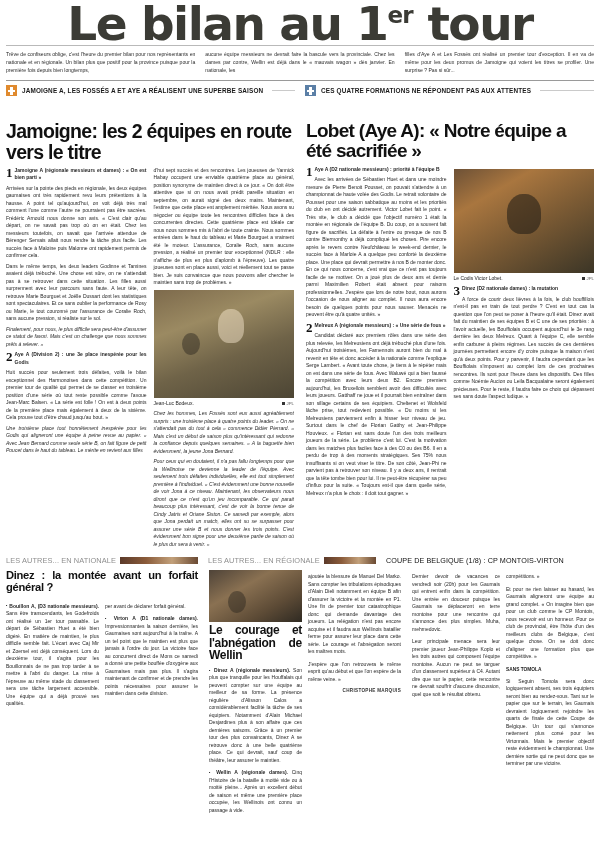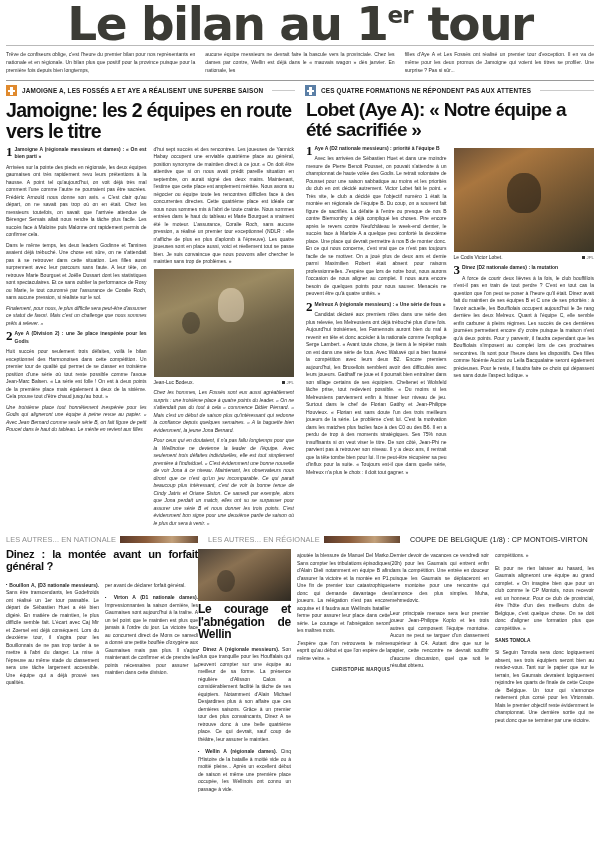--- a/index.html
+++ b/index.html
@@ -63,21 +63,21 @@
   .banner-icon::after  { top: 4.4px; left: 1.6px; height: 2.2px; width: 7.8px; }
   .banner-icon.blue { background: #5b7fa6; }
   .banner-text {
     font-size: 6.4px; font-weight: bold; letter-spacing: 0.15px;
     color: #1a1a1a; white-space: nowrap;
   }
   .banner-line { flex: 1; border-top: 1px solid #cacaca; margin-left: 4px; }
 
   
   .articles { display: flex; gap: 12px; }
-  .article { flex: 1; position: relative; }
+  .article { flex: 1; position: relative; margin-top: 21px; }
   .art-head {
     font-size: 19.5px; font-weight: bold; line-height: 1.03;
     letter-spacing: -0.7px; color: #111; margin: 1px 0 5px 0;
   }
   .art-head.right { font-size: 19px; }
 
   .cols2 { display: flex; gap: 7px; }
   .col { flex: 1; font-size: 5.0px; line-height: 1.5; text-align: justify; color: #262626; }
   .col p { margin: 0 0 3px 0; }
   .col .ital { font-style: italic; }
@@ -109,28 +109,28 @@
     display: flex; align-items: baseline; gap: 4px;
     font-size: 5px; color: #222; margin-bottom: 3px;
   }
   .caption .cred { margin-left: auto; font-size: 4.3px; color: #555; }
   .cred-sq { display: inline-block; width: 3px; height: 3px; background: #333; margin-right: 2px; }
 
   
   .lower-banner-row { display: flex; gap: 10px; margin: 5px 0 3px 0; align-items: center; }
   .lb { display: flex; align-items: center; gap: 4px; }
   .lb.w1 { width: 192px; }
-  .lb.w2 { width: 192px; }
+  .lb.w2 { width: 168px; }
   .lb.w3 { flex: 1; }
   .lb-text { font-size: 7.4px; font-weight: normal; color: #8e8e8e; letter-spacing: 0.1px; white-space: nowrap; }
   .lb-text.dark { color: #111; font-size: 7.2px; }
   .lb-bar { flex: 1; height: 7px; min-width: 34px;
     background: linear-gradient(90deg,#5b3a2a,#8a5b3a,#c2a07a,#6a4a33); }
 
-  .lower { display: flex; }
+  .lower { display: flex; gap: 11px; }
   .lower-col { font-size: 5.0px; line-height: 1.5; text-align: justify; color: #262626; }
   .lc1 { width: 192px; }
   .lc2 { width: 192px; }
   .lc3 { flex: 1; }
   .low-head {
     font-size: 11.2px; font-weight: bold; line-height: 1.05;
     letter-spacing: -0.3px; color: #111; margin: 2px 0 4px 0;
   }
   .low-head.big { font-size: 13.4px; }
   .low-head.small { font-size: 12px; }

